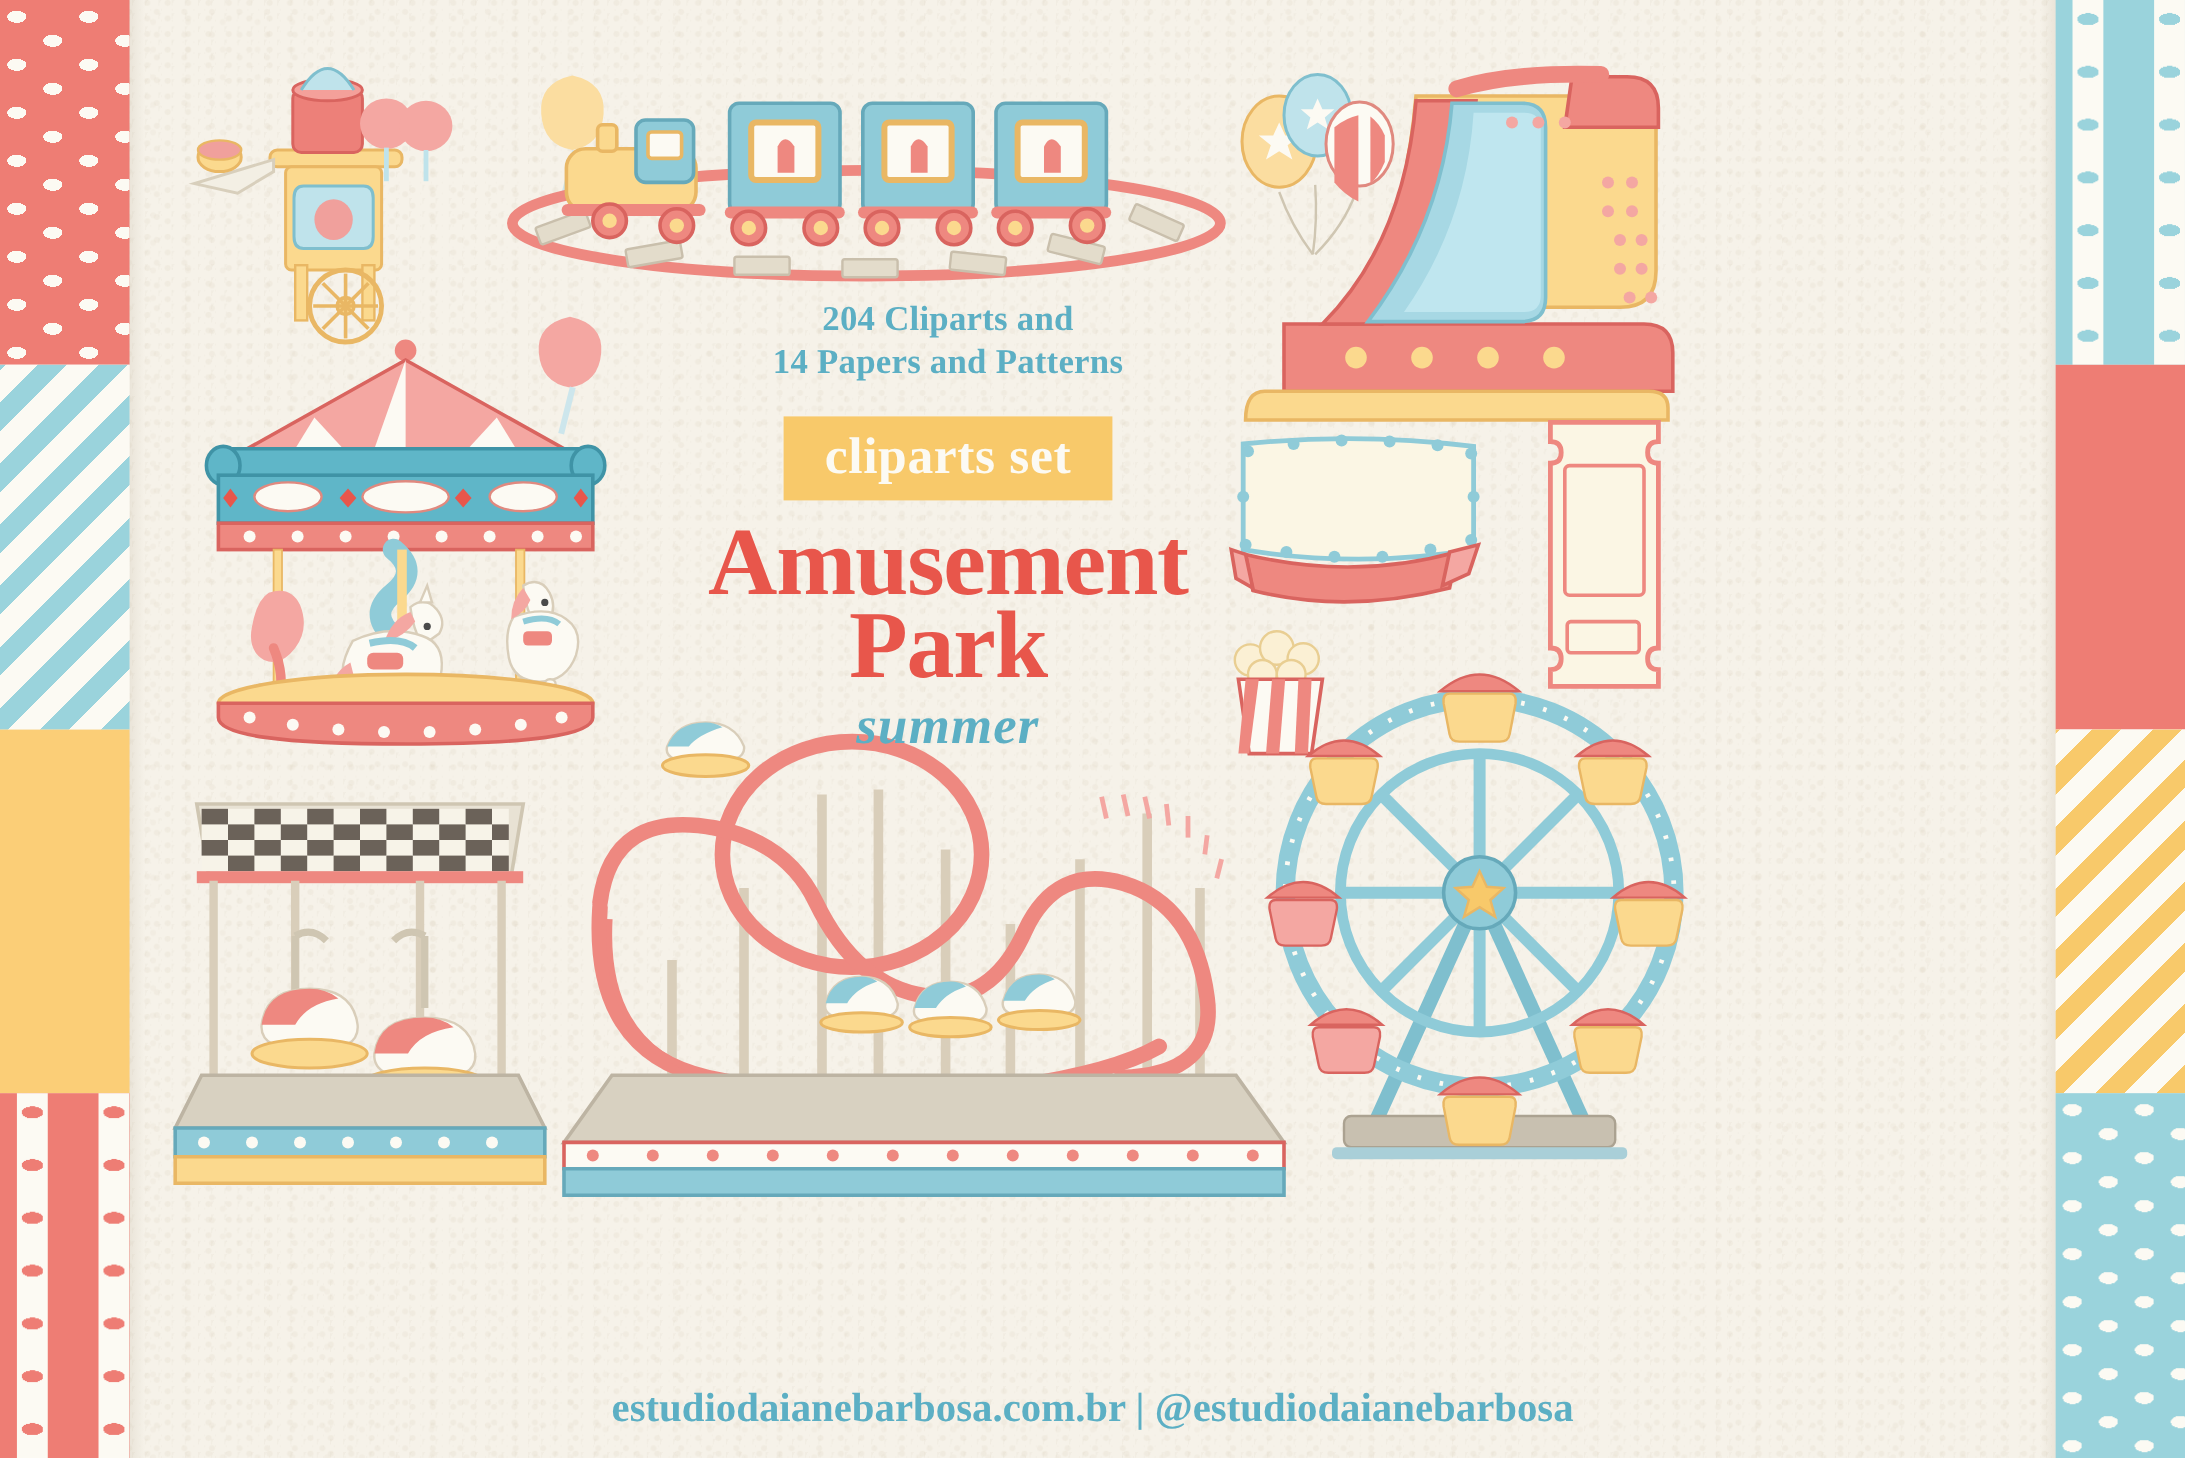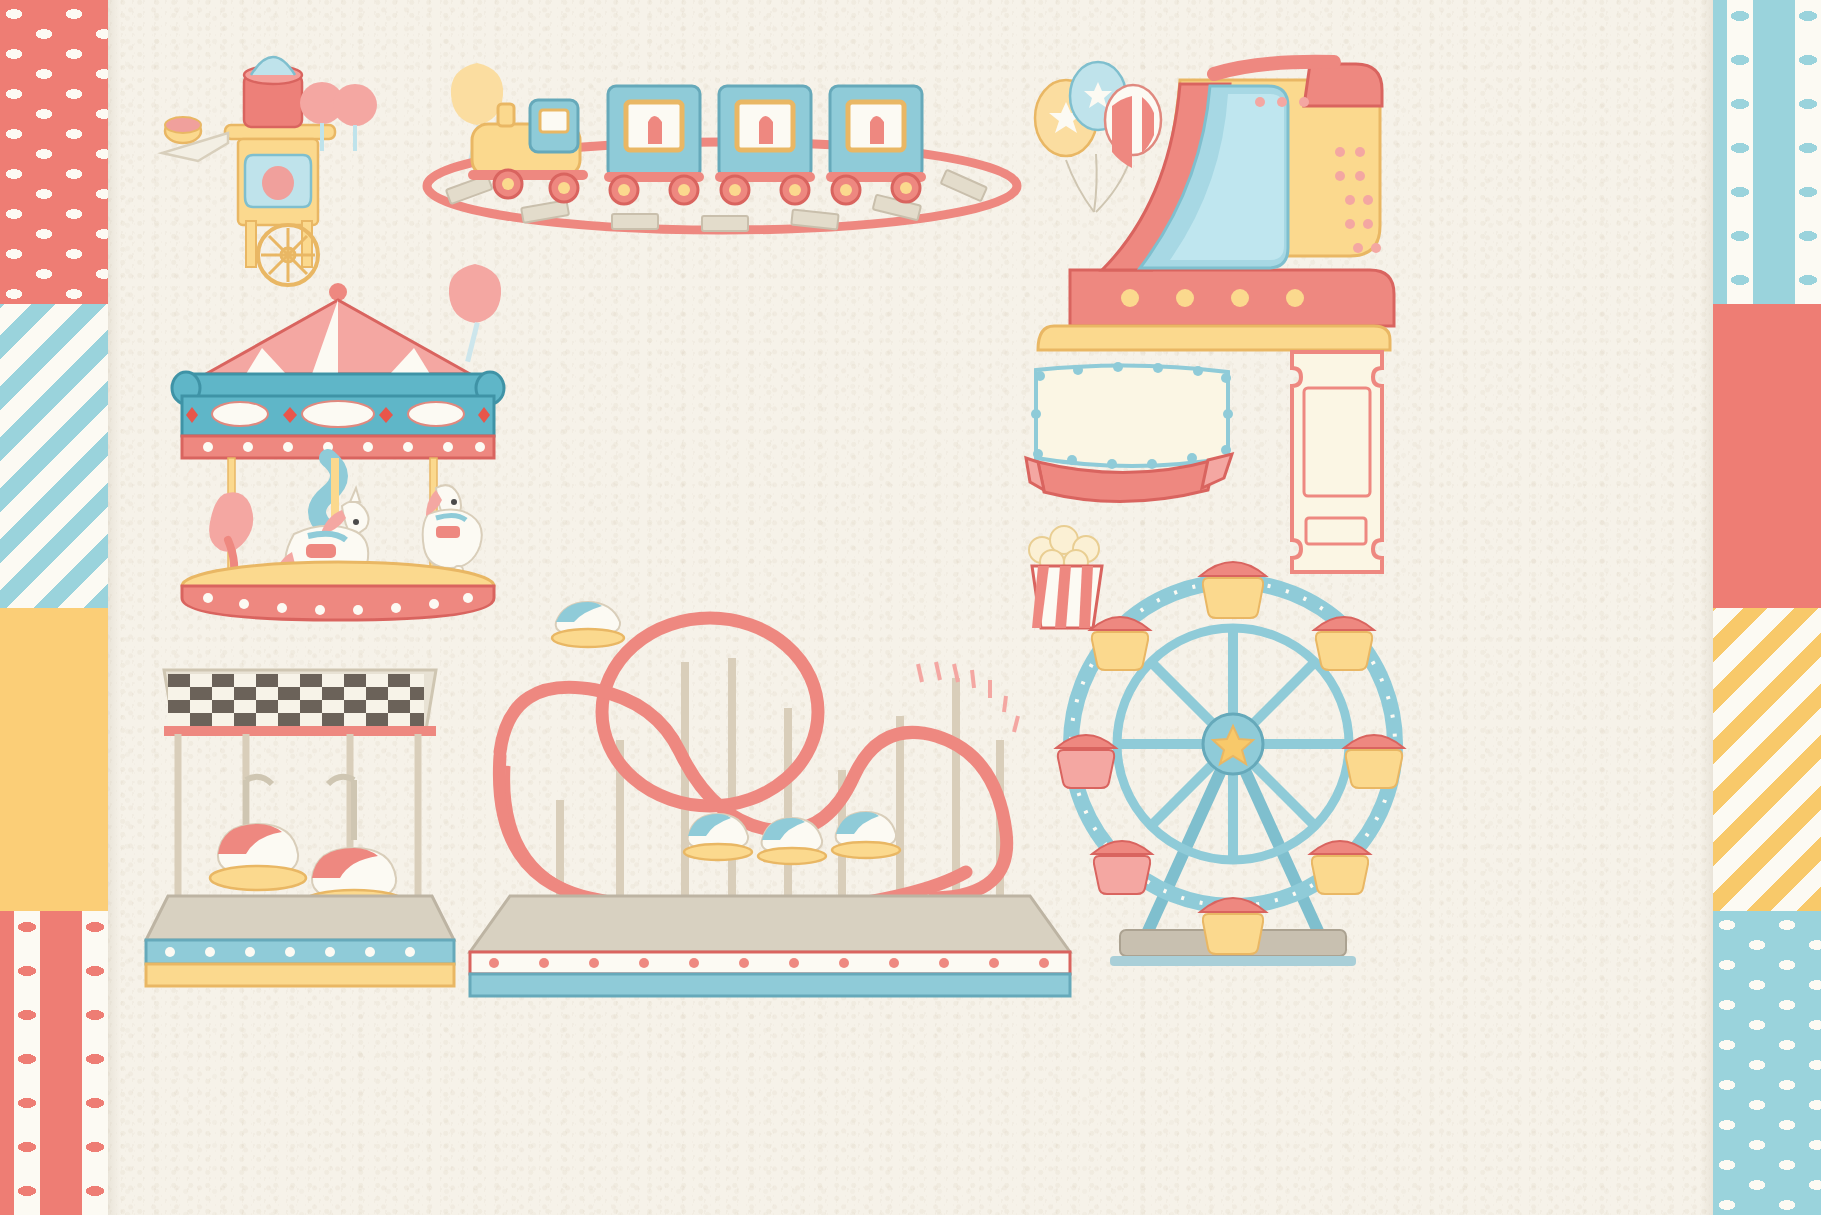--- a/index.html
+++ b/index.html
@@ -618,15 +618,26 @@
           <circle cx="374" cy="363" r="5"></circle>
           <circle cx="424" cy="363" r="5"></circle>
           <circle cx="474" cy="363" r="5"></circle>
           <circle cx="524" cy="363" r="5"></circle>
           <circle cx="574" cy="363" r="5"></circle>
         </g>
       <path d="M0 374 h600 v22 H0z" fill="#8FCBD8" stroke="#66A9BA" stroke-width="3"></path>
     </svg>
   </div>
 
-
+  <div class="center-text">
+    <div class="subline">204 Cliparts and</div>
+    <div class="subline">14 Papers and Patterns</div>
+    <div class="chip">cliparts set</div>
+    <div class="title">
+      <span class="l1">Amusement</span>
+      <span class="l2">Park</span>
+    </div>
+    <div class="script">summer</div>
+  </div>
+
+  <div class="footer">estudiodaianebarbosa.com.br | @estudiodaianebarbosa</div>
 
 </div>
 
 </body></html>

